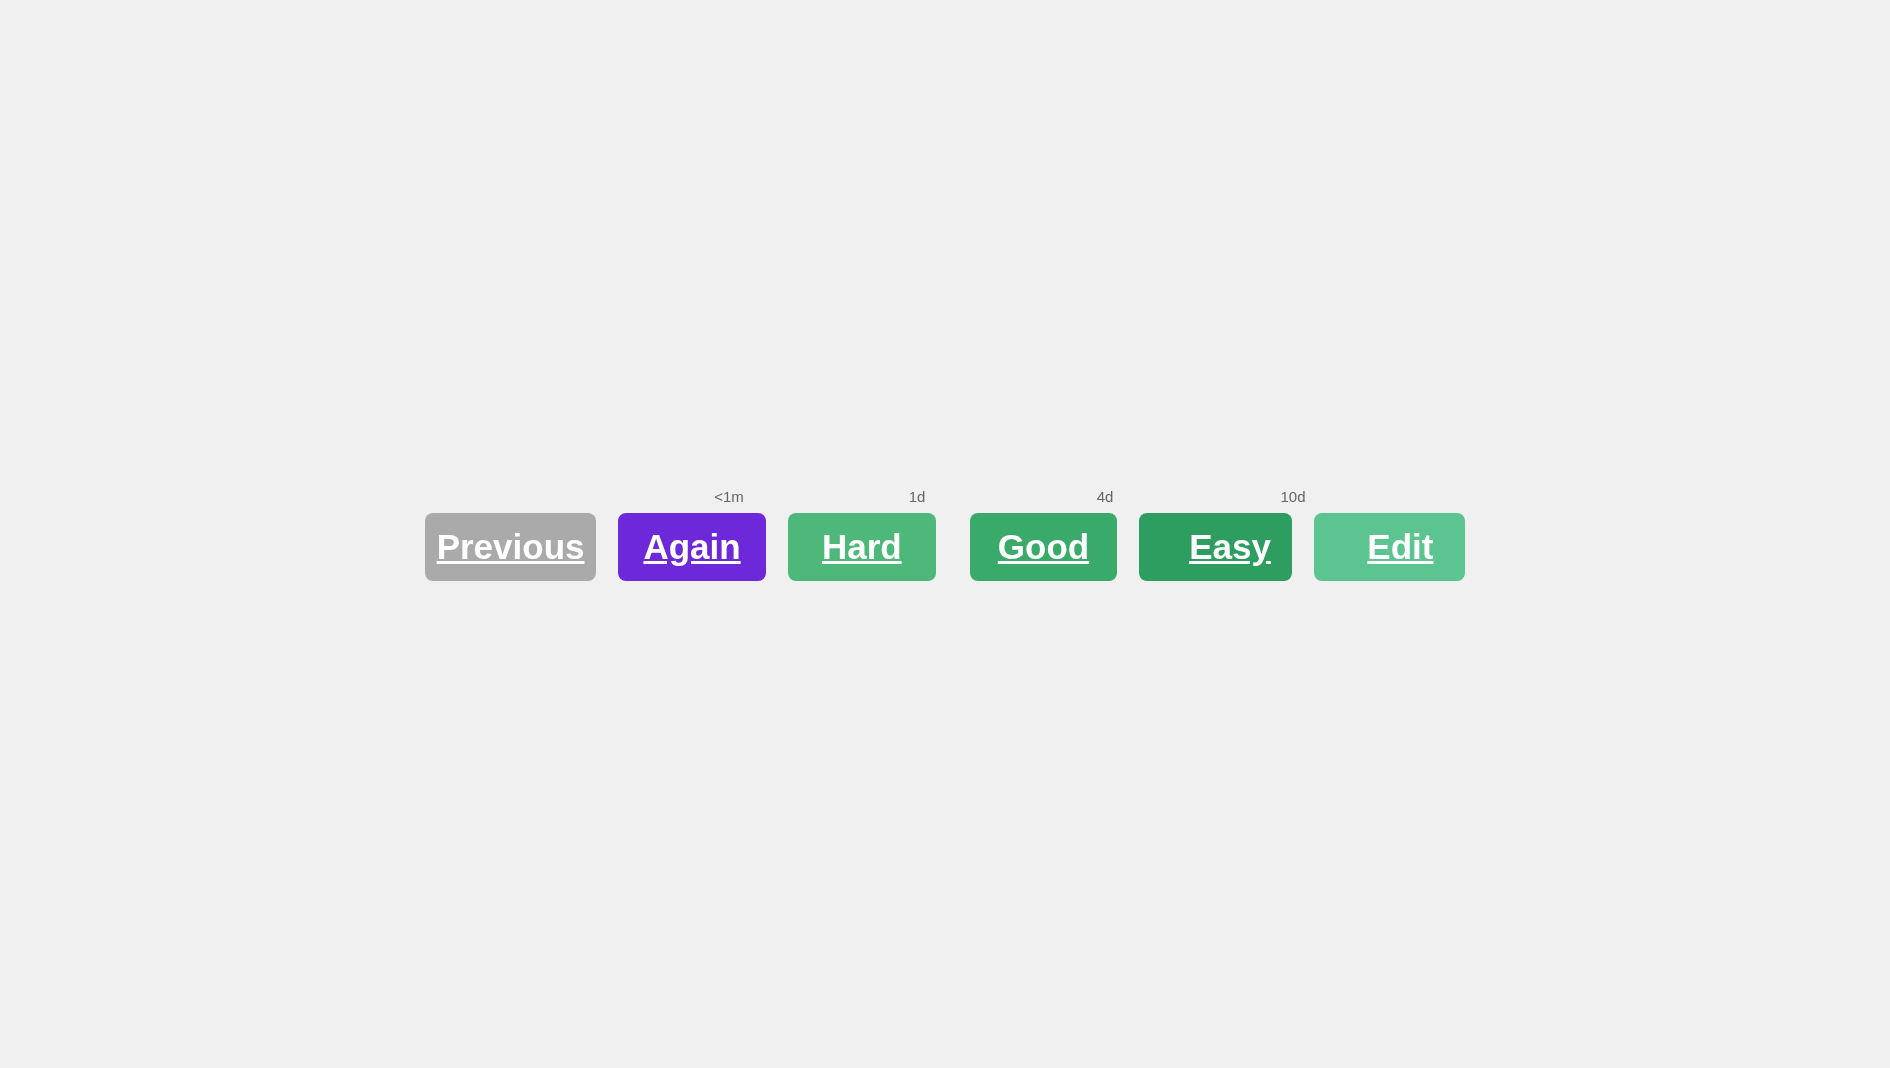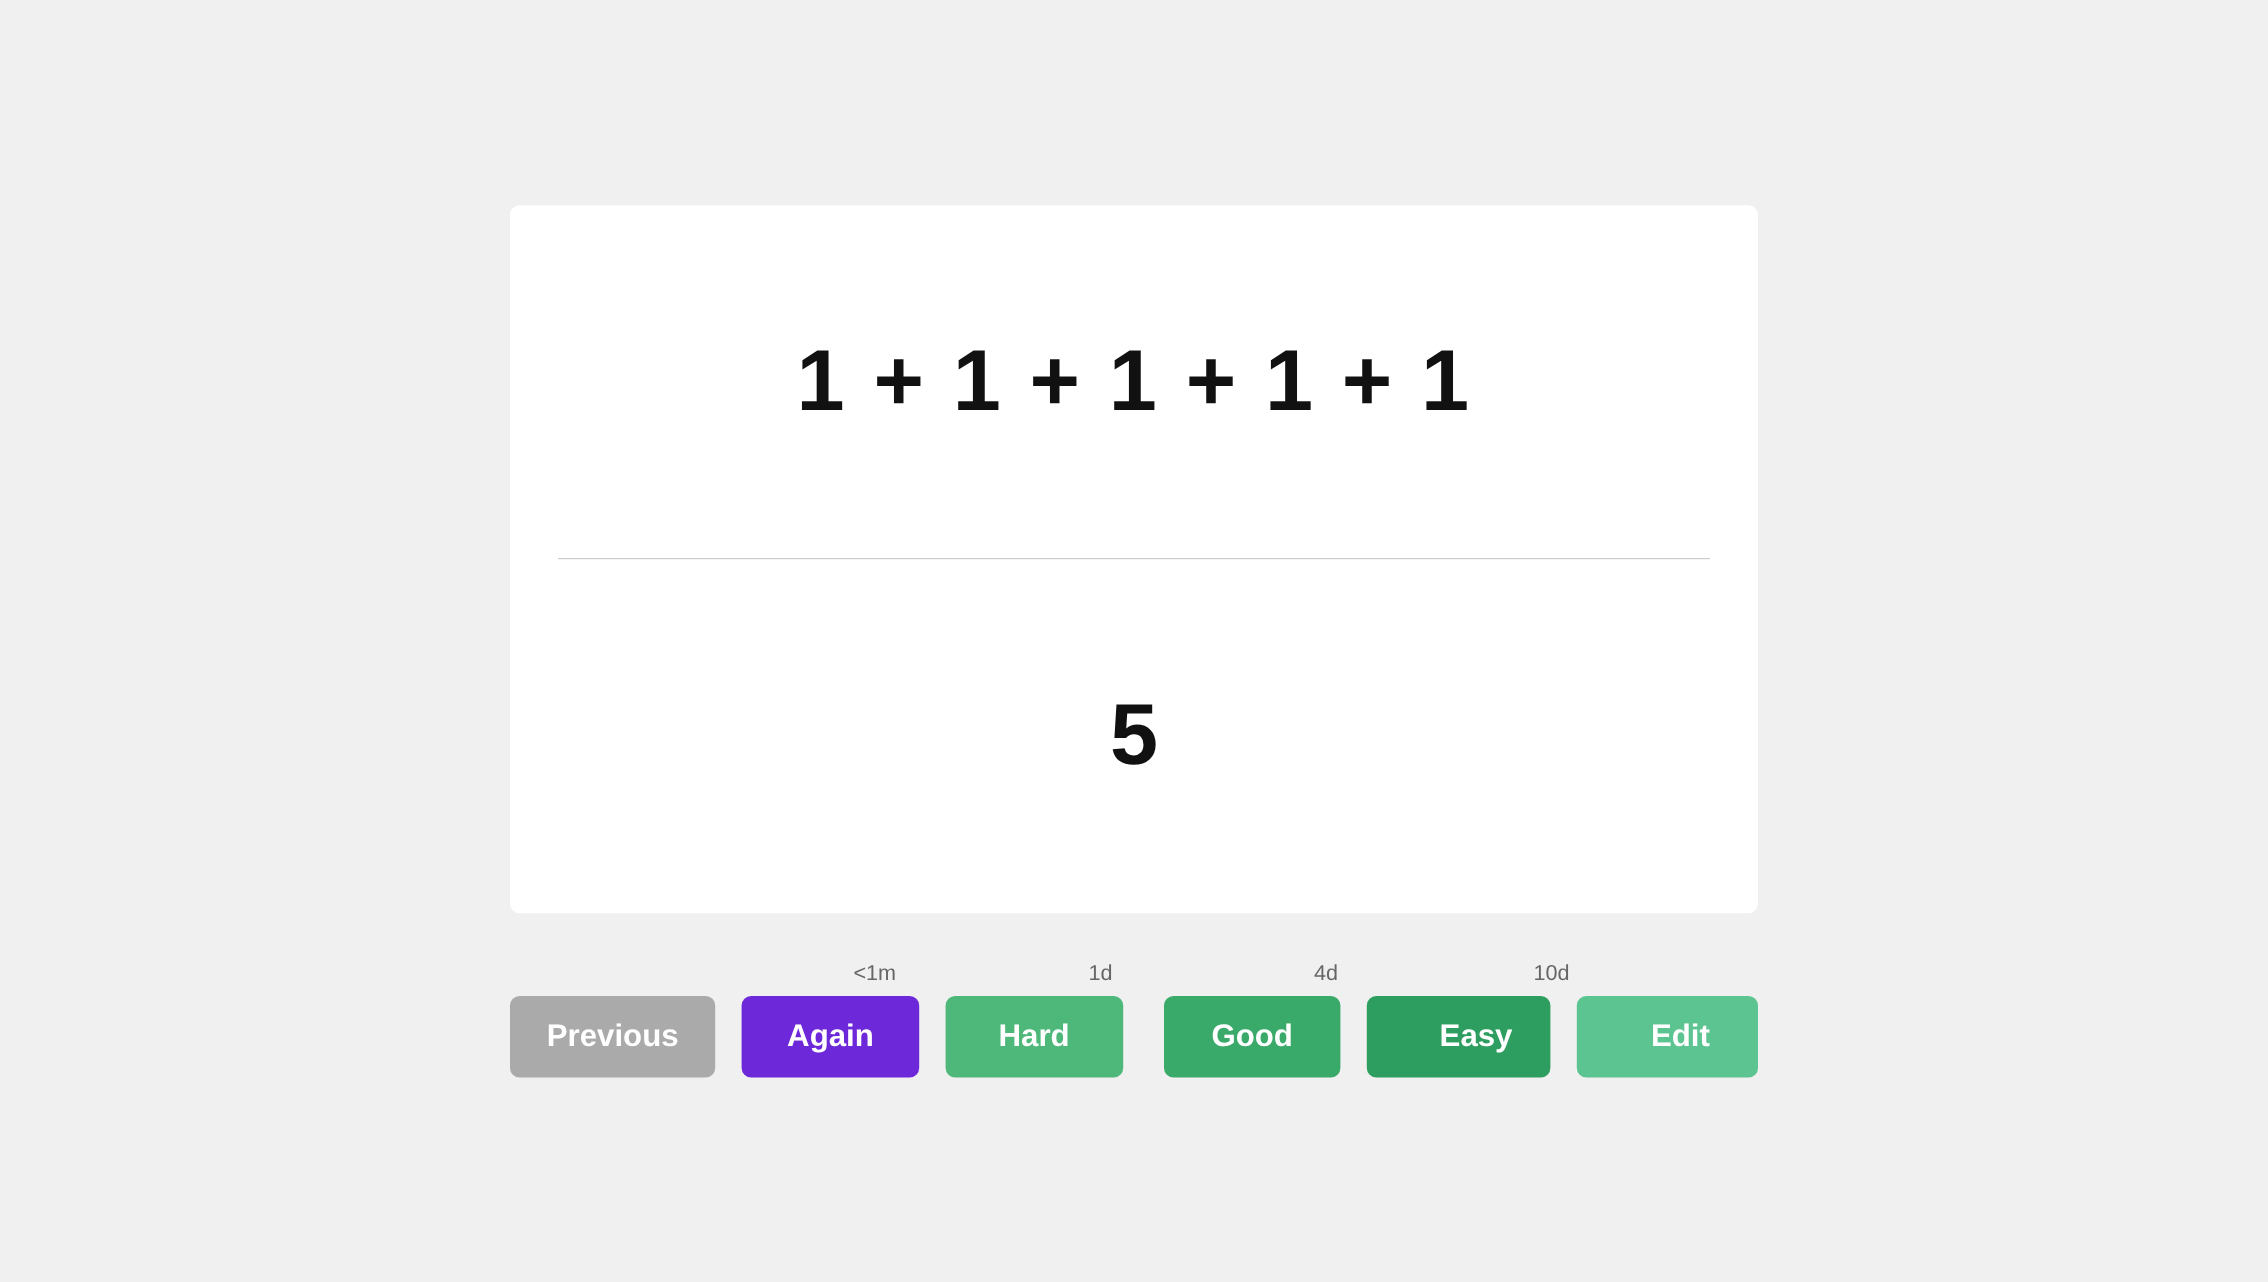--- a/index.html
+++ b/index.html
@@ -94,28 +94,29 @@
       flex-direction: row;
       align-items: center;
       gap: 0;
       width: 100%;
     }
 
     .btn {
       height: 68px;
       border: none;
       border-radius: 8px;
-      font-size: 26px;
+      font-size: 35px;
       font-weight: 600;
       cursor: pointer;
       color: #ffffff;
       display: flex;
       align-items: center;
       justify-content: center;
       margin-right: 0;
+      text-decoration: underline;
     }
 
     .btn-previous {
       width: 204px;
       background-color: #aaaaaa;
       color: #ffffff;
       margin-right: 12px;
       border-radius: 8px;
     }
 
@@ -151,21 +152,21 @@
     .btn-edit {
       width: 176px;
       background-color: #5bc490;
       border-radius: 8px;
       padding-left: 22px;
     }
 
     .label-slot {
       width: 176px;
       text-align: center;
-      font-size: 18px;
+      font-size: 15px;
       color: #666666;
       display: flex;
       align-items: center;
       justify-content: center;
       margin-right: 12px;
     }
 
     .label-slot:last-child {
       margin-right: 0;
     }
@@ -176,29 +177,20 @@
       padding-left: 216px;
       gap: 0;
       width: 100%;
     }
   </style>
 </head>
 <body>
 
 <div class="main-container">
 
-  <div class="card">
-    <div class="card-front">
-      <span class="card-question">1 + 1 + 1 + 1 + 1</span>
-    </div>
-    <div class="card-divider"></div>
-    <div class="card-back">
-      <span class="card-answer">5</span>
-    </div>
-  </div>
 
   <div class="buttons-area">
 
     <div class="schedule-labels-row">
       <div class="label-slot">&lt;1m</div>
       <div class="label-slot">1d</div>
       <div class="label-slot">4d</div>
       <div class="label-slot">10d</div>
     </div>
 

